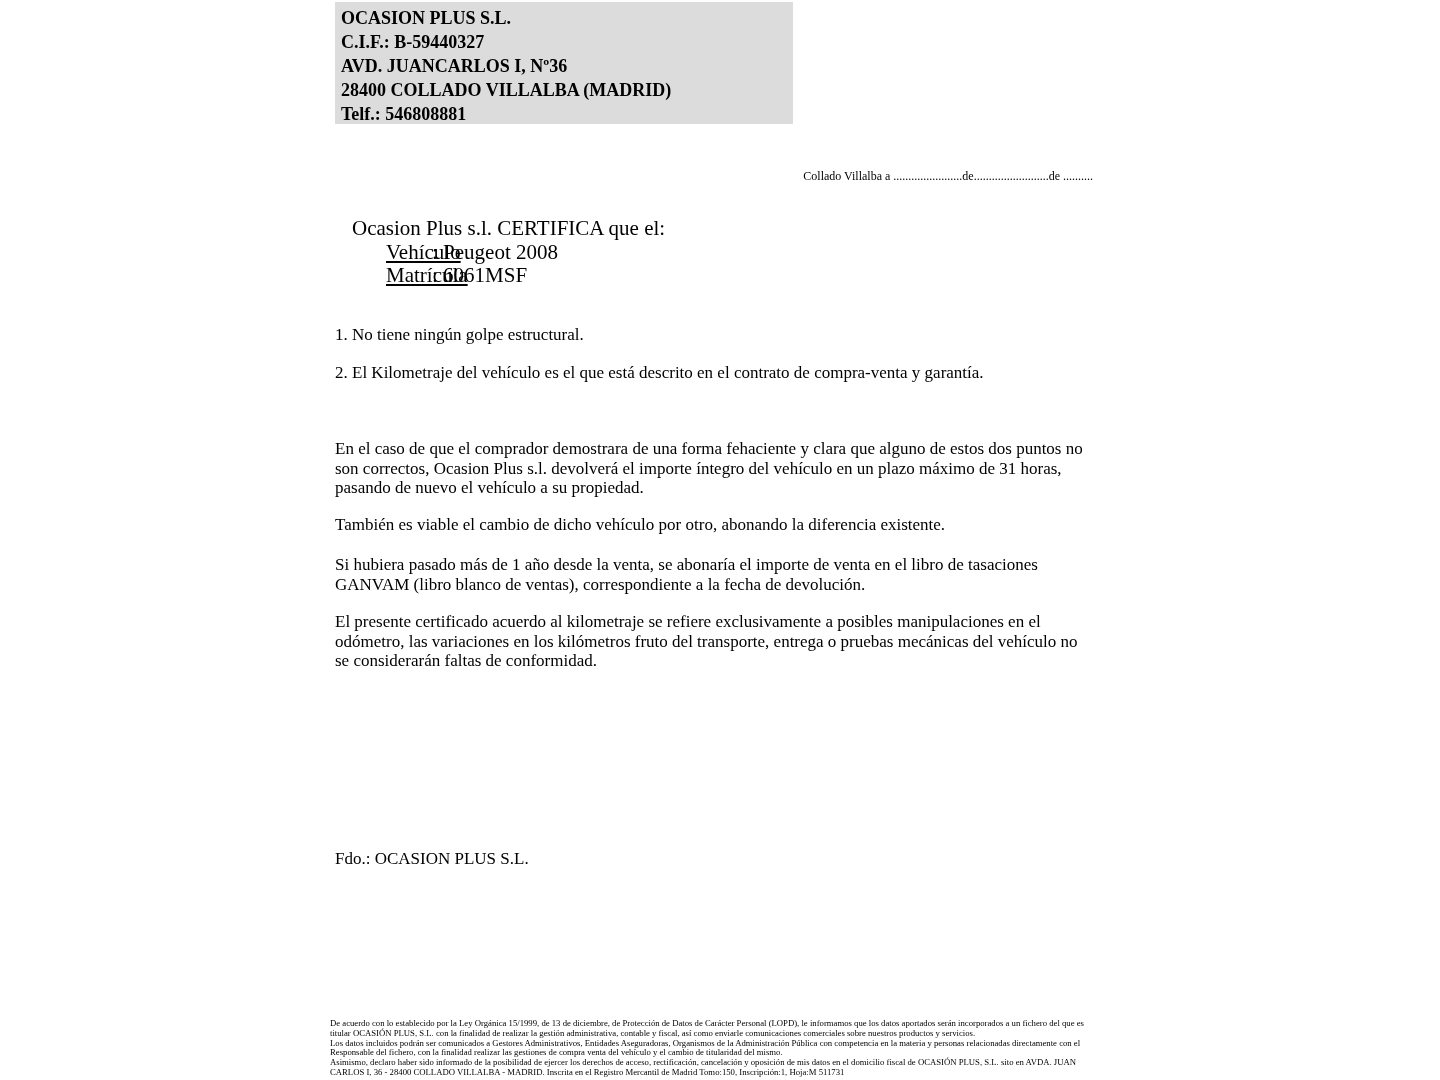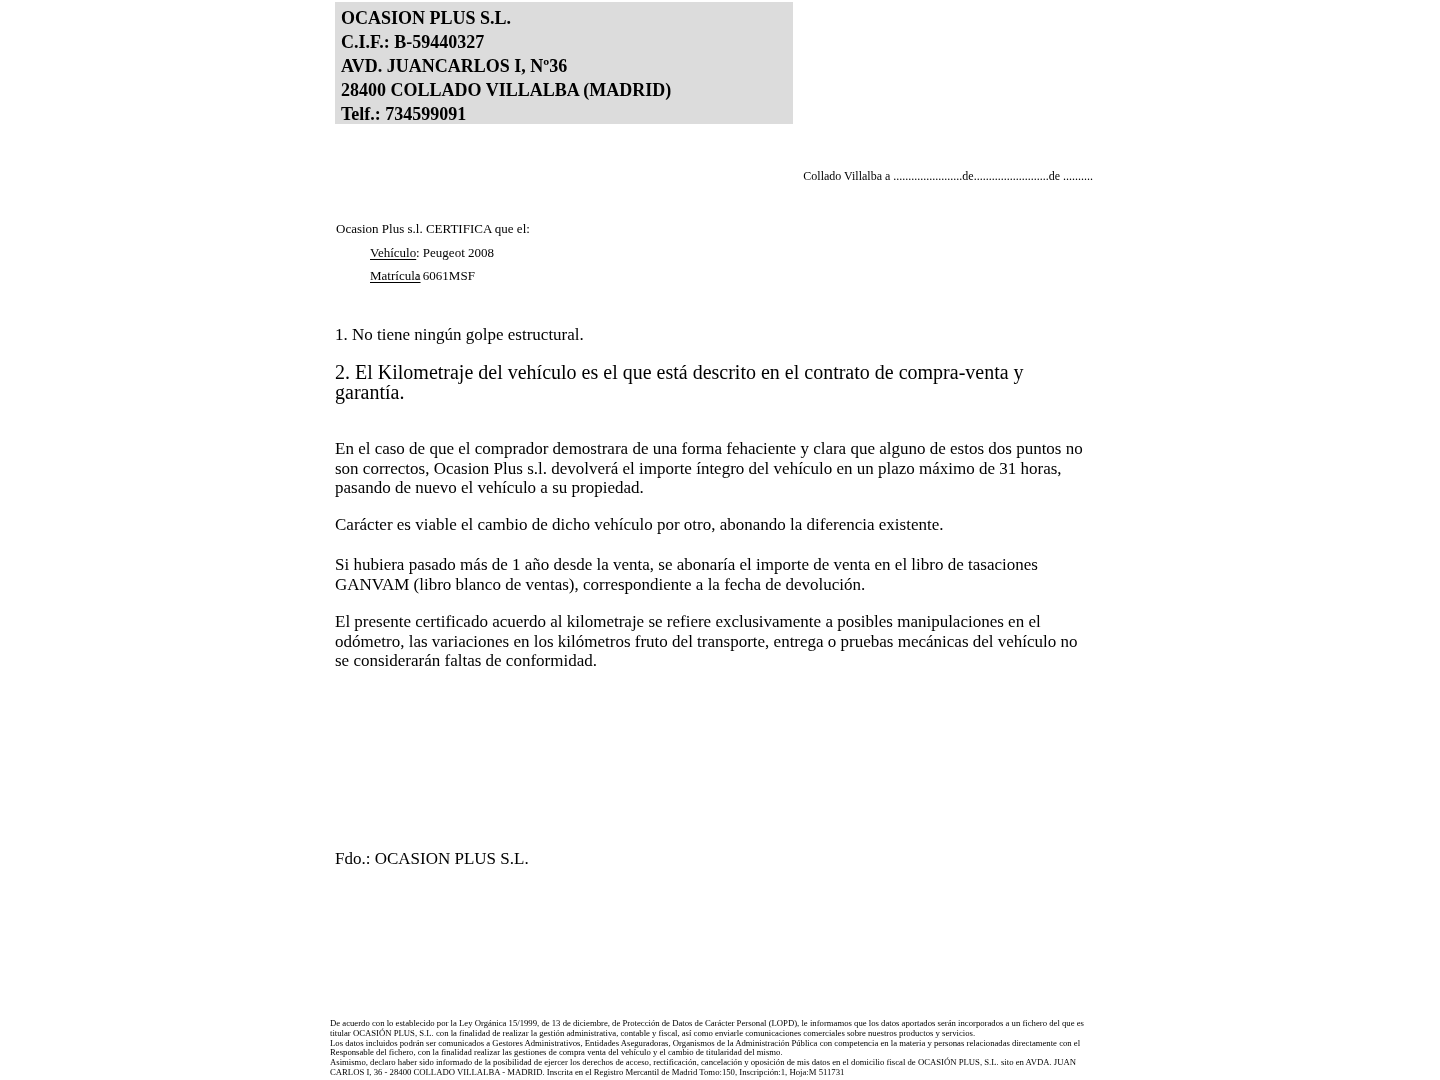--- a/index.html
+++ b/index.html
@@ -28,42 +28,42 @@
   .date-line {
     position: absolute;
     left: 335px; top: 169px;
     width: 758px;
     font-size: 12px;
     text-align: right;
     white-space: nowrap;
   }
   .cert-block {
     position: absolute;
-    left: 336px; top: 217px;
+    left: 352px; top: 217px;
     width: 560px;
-    font-size: 13px;
+    font-size: 21px;
     line-height: 23.5px;
   }
   .cert-label {
     display: inline-block;
     width: 80px;
   }
   .cert-label u { text-underline-offset: 2px; margin-left: 34px; }
   .point-1 {
     position: absolute;
     left: 335px; top: 325px;
     width: 760px;
     font-size: 17px;
     line-height: 19.5px;
   }
   .point-2 {
     position: absolute;
     left: 335px; top: 363px;
     width: 760px;
-    font-size: 20px;
+    font-size: 17px;
     line-height: 19.5px;
   }
   .para {
     position: absolute;
     left: 335px;
     width: 760px;
     font-size: 17px;
     line-height: 19.5px;
   }
   .para-1 { top: 439px; }
@@ -87,36 +87,36 @@
 </head>
 <body>
 
 <div class="page">
 
   <div class="letterhead">
     <div>OCASION PLUS S.L.</div>
     <div>C.I.F.: B-59440327</div>
     <div>AVD. JUANCARLOS I, Nº36</div>
     <div>28400 COLLADO VILLALBA (MADRID)</div>
-    <div>Telf.: 734599091</div>
+    <div>Telf.: 546808881</div>
   </div>
 
   <div class="date-line">Collado Villalba a .......................de.........................de ..........</div>
 
   <div class="cert-block">
     <div>Ocasion Plus s.l. CERTIFICA que el:</div>
     <div><span class="cert-label"><u>Vehículo</u></span><span>: Peugeot 2008</span></div>
     <div><span class="cert-label"><u>Matrícula</u></span><span>: 6061MSF</span></div>
   </div>
 
   <div class="point-1">1. No tiene ningún golpe estructural.</div>
   <div class="point-2">2. El Kilometraje del vehículo es el que está descrito en el contrato de compra-venta y garantía.</div>
 
   <div class="para para-1">En el caso de que el comprador demostrara de una forma fehaciente y clara que alguno de estos dos puntos no son correctos, Ocasion Plus s.l. devolverá el importe íntegro del vehículo en un plazo máximo de 31 horas, pasando de nuevo el vehículo a su propiedad.</div>
-  <div class="para para-2">Carácter es viable el cambio de dicho vehículo por otro, abonando la diferencia existente.</div>
+  <div class="para para-2">También es viable el cambio de dicho vehículo por otro, abonando la diferencia existente.</div>
   <div class="para para-3">Si hubiera pasado más de 1 año desde la venta, se abonaría el importe de venta en el libro de tasaciones GANVAM (libro blanco de ventas), correspondiente a la fecha de devolución.</div>
   <div class="para para-4">El presente certificado acuerdo al kilometraje se refiere exclusivamente a posibles manipulaciones en el odómetro, las variaciones en los kilómetros fruto del transporte, entrega o pruebas mecánicas del vehículo no se considerarán faltas de conformidad.</div>
 
   <div class="signature">Fdo.: OCASION PLUS S.L.</div>
 
   <div class="legal">
     <p>De acuerdo con lo establecido por la Ley Orgánica 15/1999, de 13 de diciembre, de Protección de Datos de Carácter Personal (LOPD), le informamos que los datos aportados serán incorporados a un fichero del que es titular OCASIÓN PLUS, S.L. con la finalidad de realizar la gestión administrativa, contable y fiscal, así como enviarle comunicaciones comerciales sobre nuestros productos y servicios.</p>
     <p>Los datos incluidos podrán ser comunicados a Gestores Administrativos, Entidades Aseguradoras, Organismos de la Administración Pública con competencia en la materia y personas relacionadas directamente con el Responsable del fichero, con la finalidad realizar las gestiones de compra venta del vehículo y el cambio de titularidad del mismo.</p>
     <p>Asimismo, declaro haber sido informado de la posibilidad de ejercer los derechos de acceso, rectificación, cancelación y oposición de mis datos en el domicilio fiscal de OCASIÓN PLUS, S.L. sito en AVDA. JUAN CARLOS I, 36 - 28400 COLLADO VILLALBA - MADRID. Inscrita en el Registro Mercantil de Madrid Tomo:150, Inscripción:1, Hoja:M 511731</p>
   </div>

